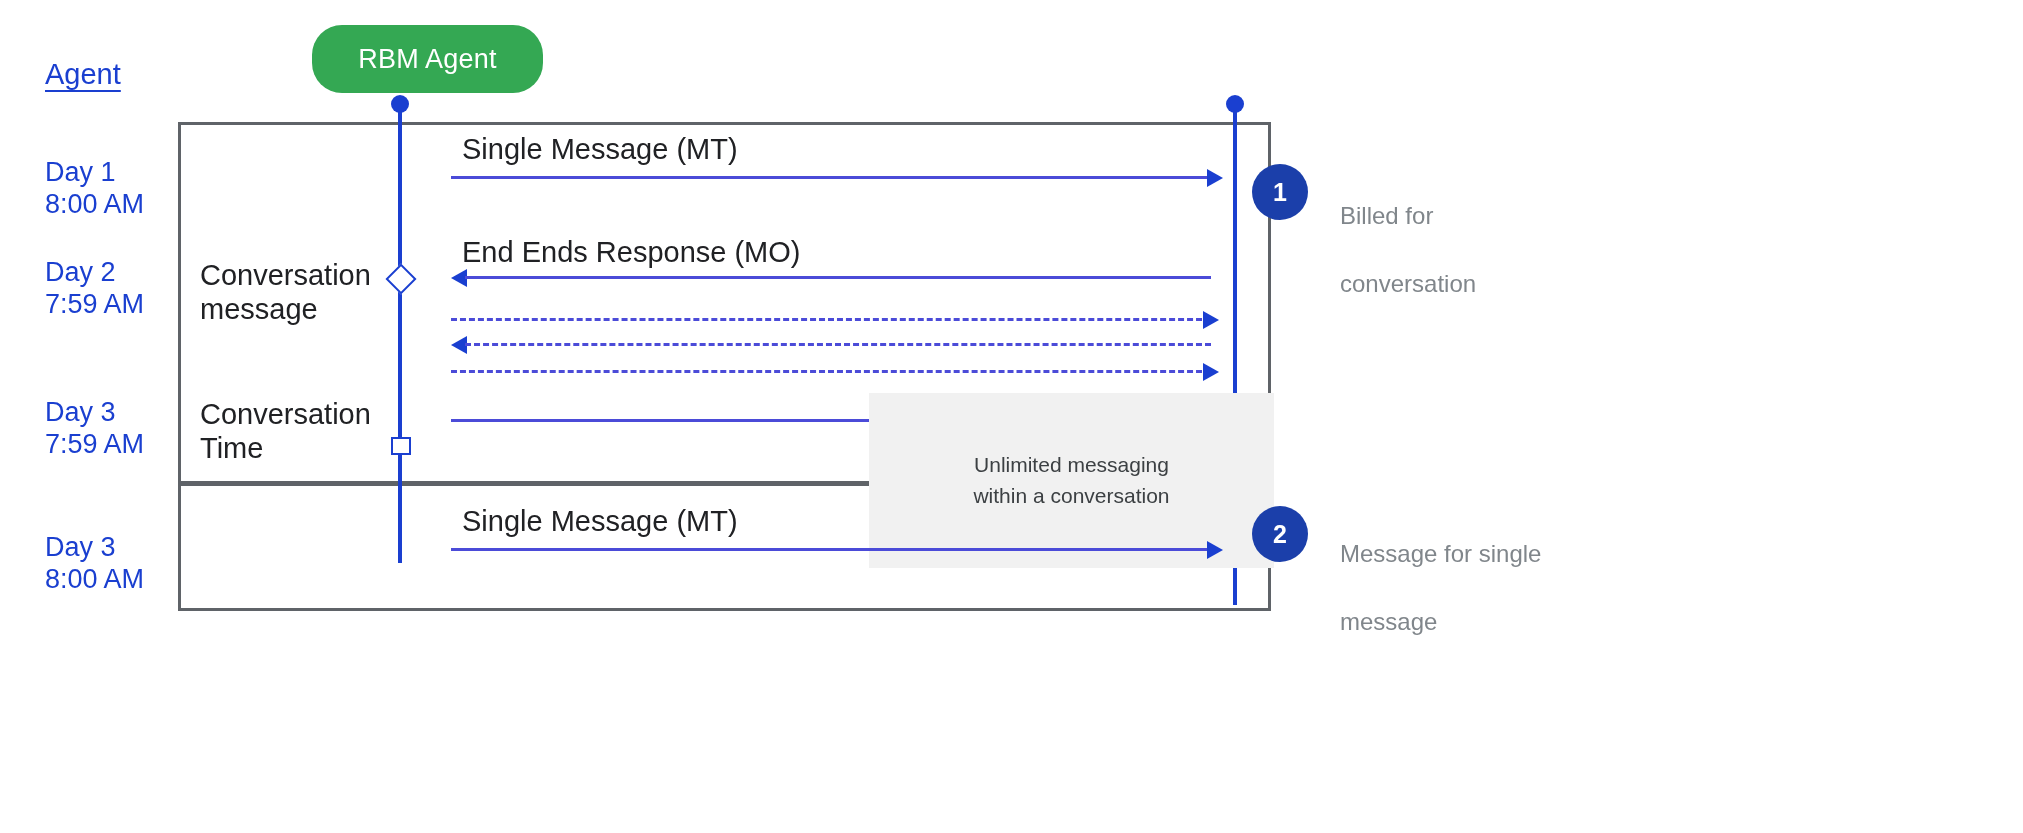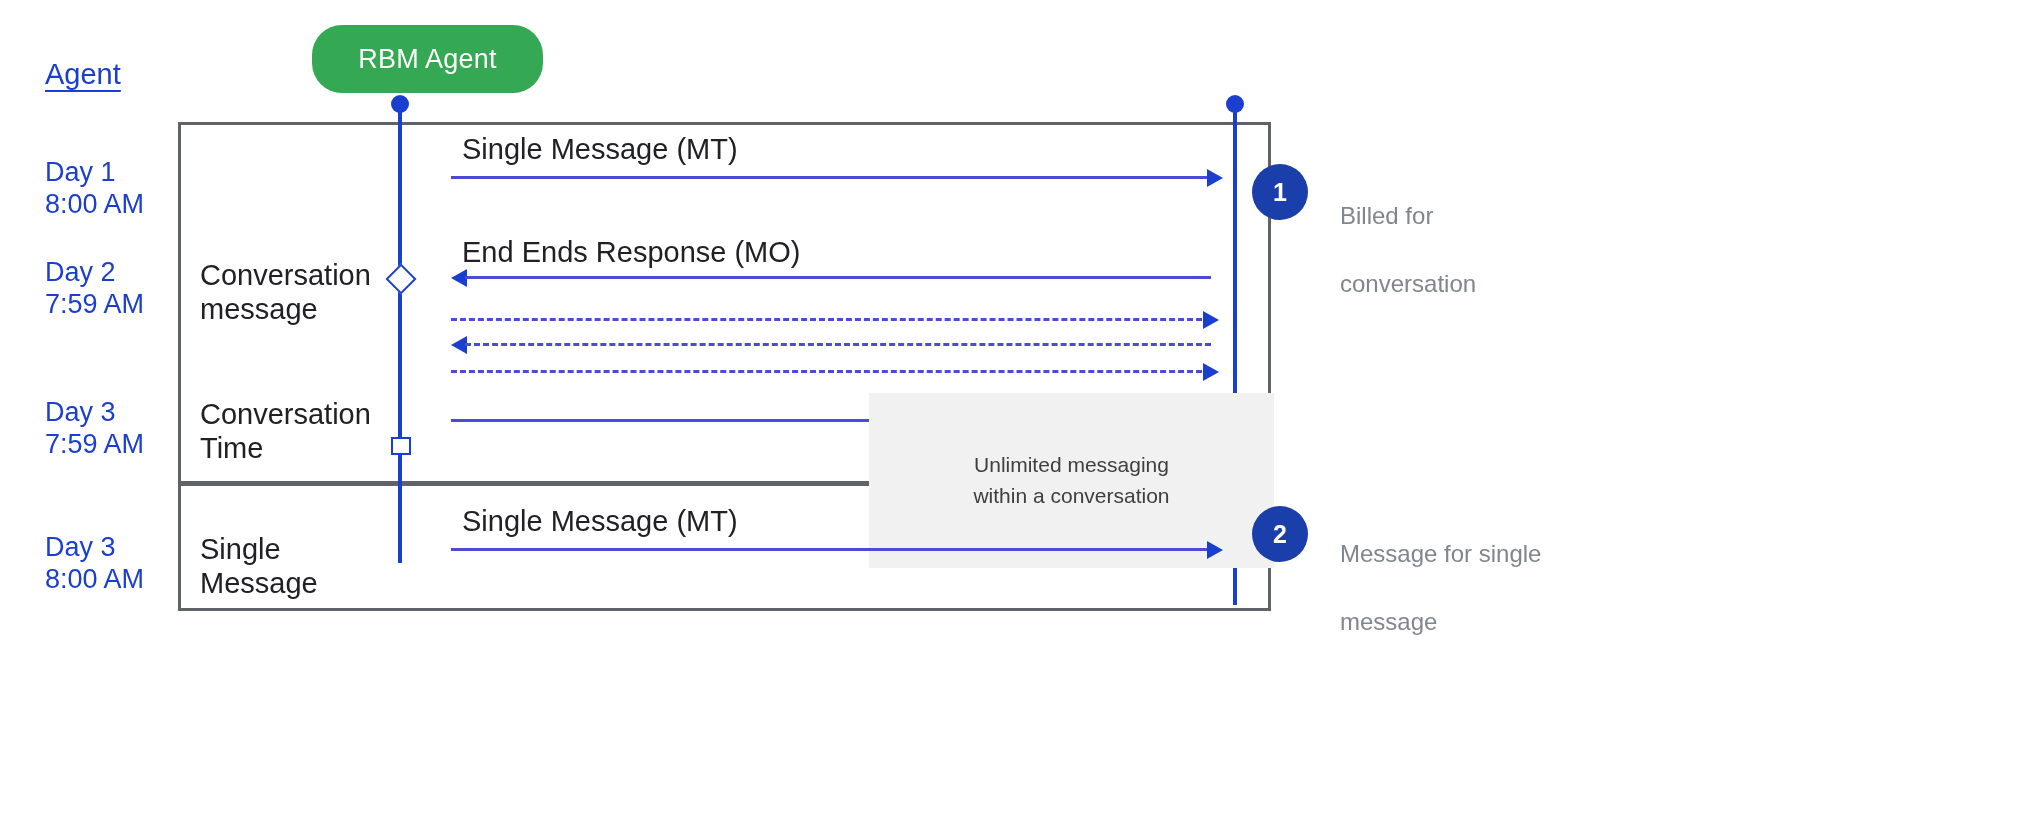--- a/index.html
+++ b/index.html
@@ -123,24 +123,20 @@
   <div class="abs square"></div>
 
   <div class="abs state-label" style="left:200px;top:258px;">
     <div>Conversation</div>
     <div>message</div>
   </div>
   <div class="abs state-label" style="left:200px;top:397px;">
     <div>Conversation</div>
     <div>Time</div>
   </div>
-  <div class="abs state-label" style="left:200px;top:532px;">
-    <div>Single</div>
-    <div>Message</div>
-  </div>
 
   <div class="abs msg-label" style="left:462px;top:133px;">Single Message (MT)</div>
   <div class="abs arrow-line" style="left:451px;top:176px;width:760px;"></div>
   <div class="abs arrow-head head-right" style="left:1207px;top:169px;"></div>
 
   <div class="abs msg-label" style="left:462px;top:236px;">End Ends Response (MO)</div>
   <div class="abs arrow-head head-left" style="left:451px;top:269px;"></div>
   <div class="abs arrow-line" style="left:465px;top:276px;width:746px;"></div>
 
   <div class="abs arrow-line dashed" style="left:451px;top:318px;width:760px;"></div>

